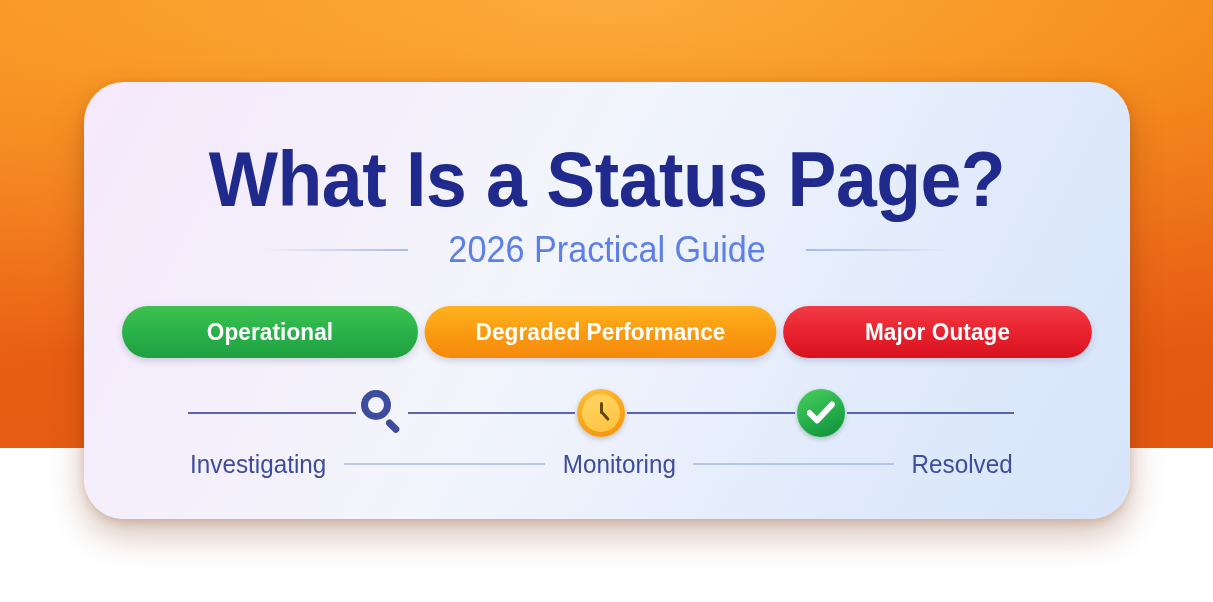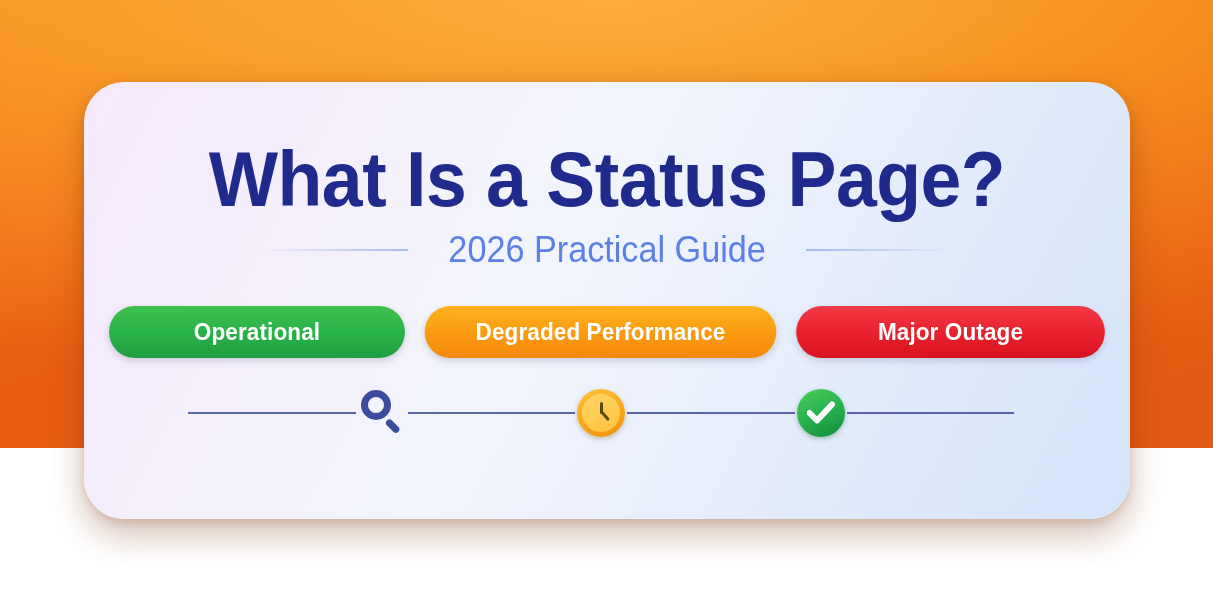--- a/index.html
+++ b/index.html
@@ -99,21 +99,21 @@
 
   
   .pill-row {
     position: absolute;
     left: 0;
     top: 224px;
     width: 100%;
     display: flex;
     justify-content: center;
     align-items: center;
-    gap: 13px;
+    gap: 0;
   }
   .pill {
     height: 52px;
     border-radius: 26px;
     display: flex;
     align-items: center;
     justify-content: center;
     padding: 0 30px;
     color: #ffffff;
     font-size: 23px;
@@ -327,16 +327,23 @@
           <span class="icon-check">
             <svg width="28" height="24" viewBox="0 0 28 24" aria-hidden="true">
               <path d="M2.5 12 L10 19.5 L25 3.5" stroke="#ffffff" stroke-width="6" stroke-linecap="round" stroke-linejoin="round" fill="none"></path>
             </svg>
           </span>
         </span>
 
         <span class="tl-seg"></span>
       </div>
 
+      <div class="tl-labels">
+        <span class="tl-label">Investigating</span>
+        <span class="tl-lbl-seg"></span>
+        <span class="tl-label">Monitoring</span>
+        <span class="tl-lbl-seg"></span>
+        <span class="tl-label">Resolved</span>
+      </div>
 
     </div>
   </div>
 </div>
 
 </body></html>

